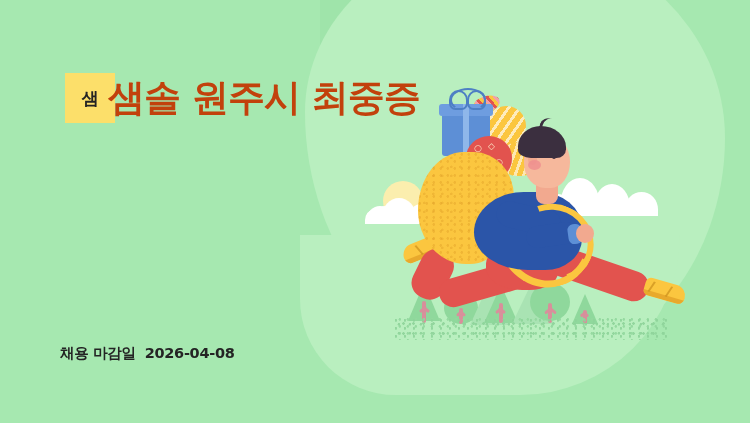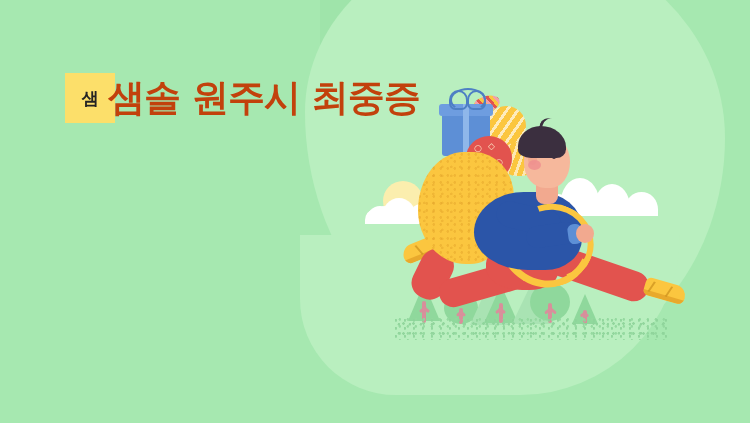--- a/index.html
+++ b/index.html
@@ -595,14 +595,17 @@
     <div class="arm-front"></div>
     <div class="cuff"></div>
     <div class="hand"></div>
   </div>
 
   <div class="badge">샘</div>
 
   <div class="title">샘솔 원주시 최중증</div>
 
 
+  <div class="deadline">
+    <span>채용 마감일</span><span class="dl-date">2026-04-08</span>
+  </div>
 
 </div>
 
 </body></html>

